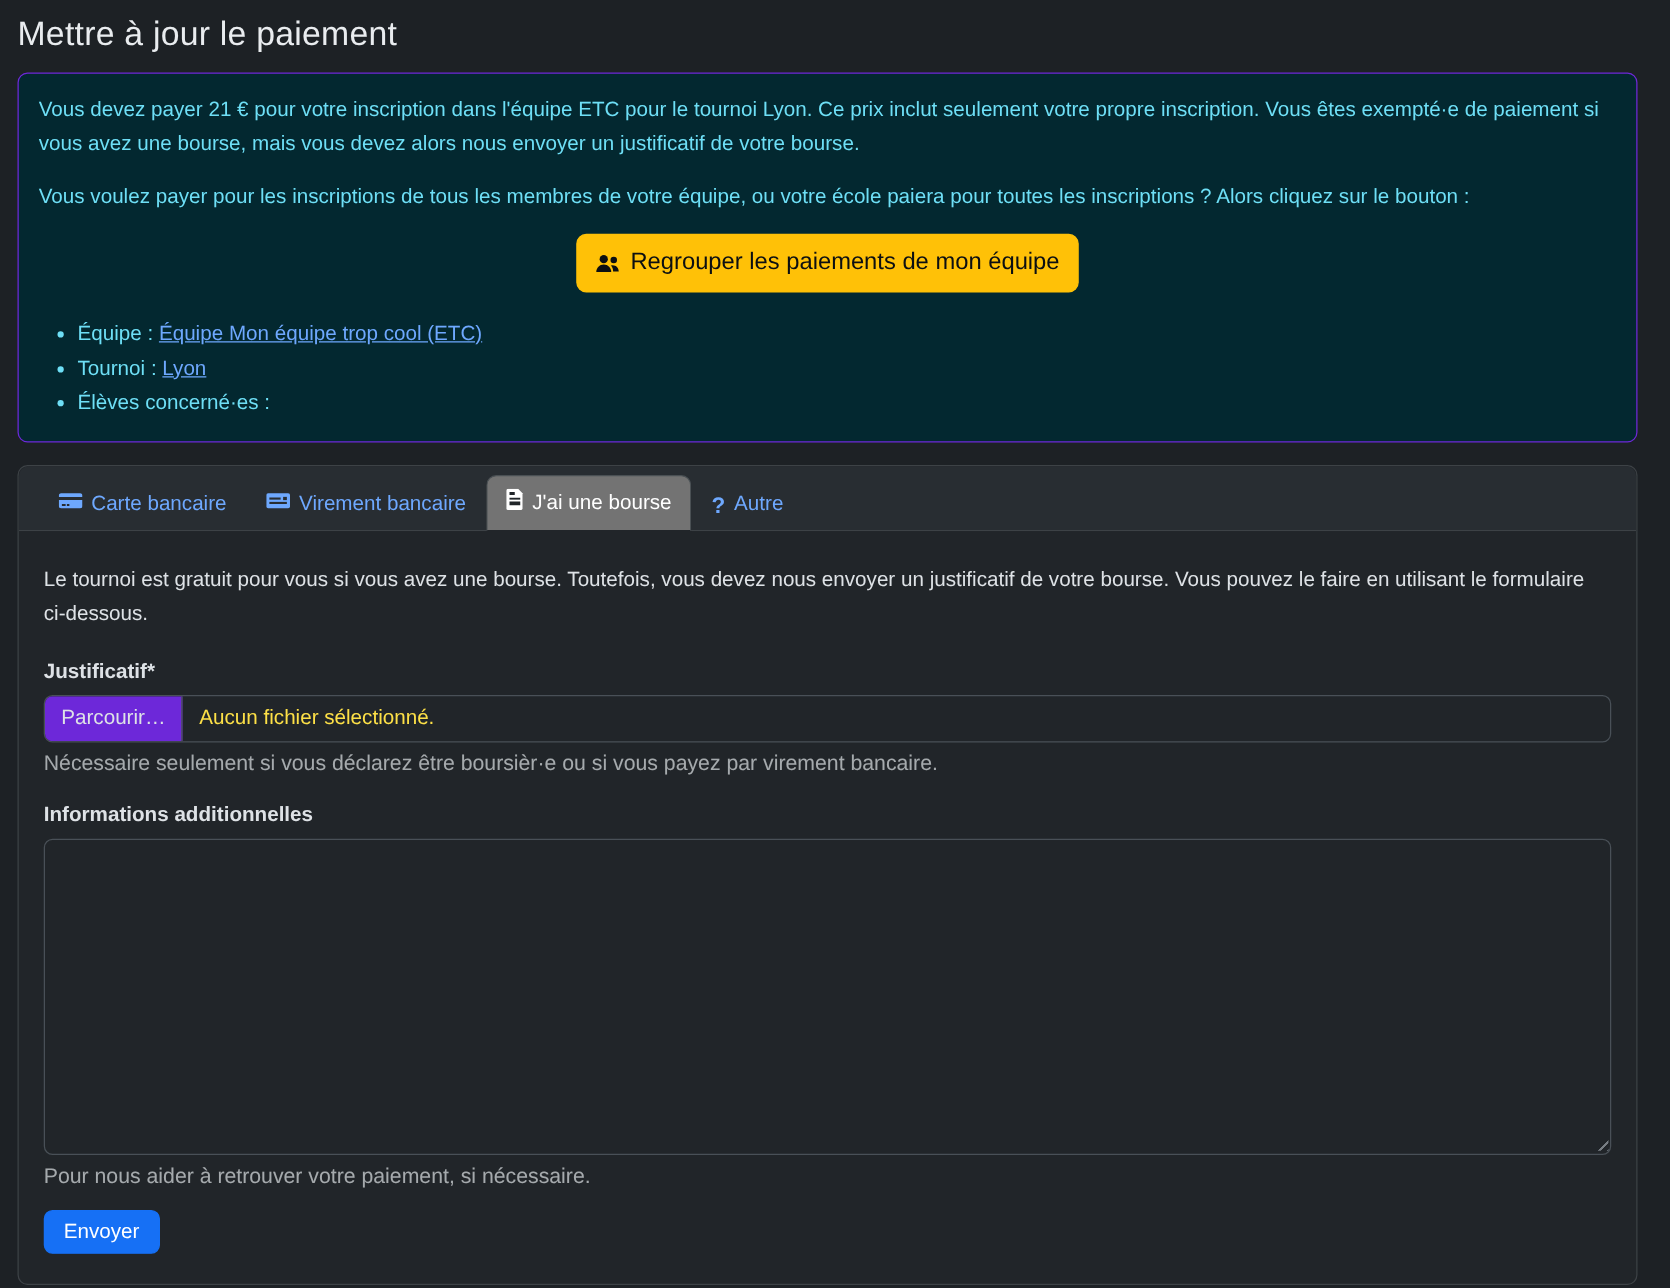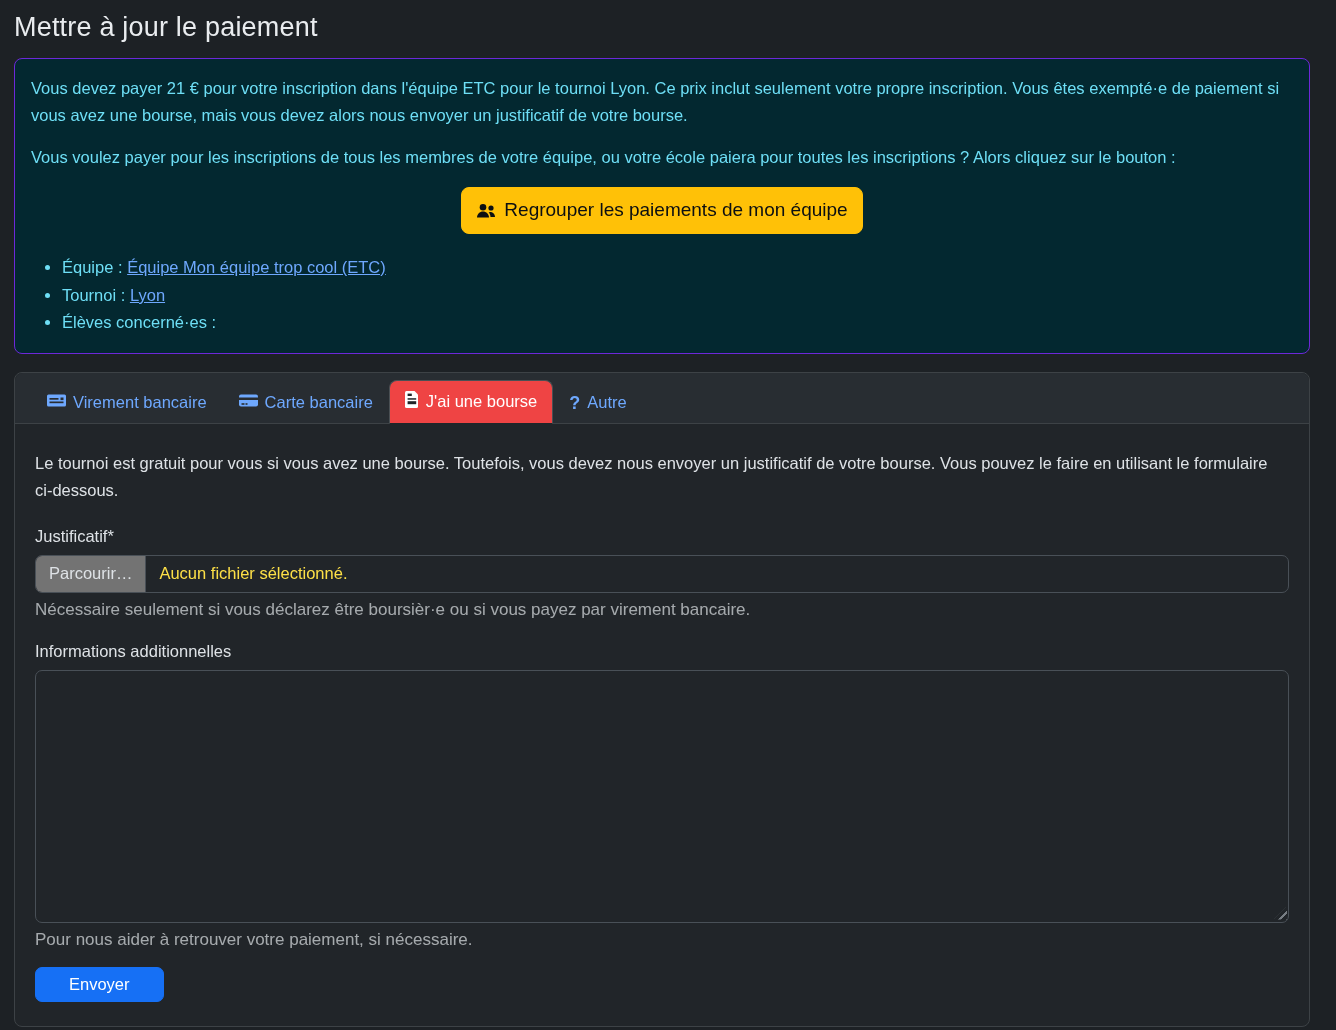--- a/index.html
+++ b/index.html
@@ -61,37 +61,37 @@
     display: inline-flex; align-items: center; gap: 7px;
     padding: 10px 15px 11px 15px;
     margin-bottom: -1px;
     color: #6ea8fe; font-size: 16.5px;
     border: 1px solid transparent;
     border-radius: 8px 8px 0 0;
     cursor: pointer; user-select: none;
   }
   .nav-tab .q { font-weight: bold; font-size: 18px; line-height: 1; }
   .nav-tab.active {
-    background: #ef4444;
+    background: #737373;
     border-color: #4a5054 #4a5054 #212529 #4a5054;
     color: #ffffff;
   }
   .card-body { padding: 20px 20px 24px 20px; }
   .card-body p.intro { margin: 6px 0 20px 0; line-height: 1.65; }
 
-  label.form-label { display: block; margin: 22px 0 9px 0; }
+  label.form-label { display: block; margin: 22px 0 9px 0; font-weight: bold; }
 
   .file-input {
     display: flex; align-items: stretch;
     border: 1px solid #495057; border-radius: 7px;
     height: 38px; overflow: hidden; background: #212529;
     cursor: pointer;
   }
   .file-btn {
-    background: #737373; color: #dee2e6;
+    background: #6d28d9; color: #dee2e6;
     border-right: 1px solid #495057;
     display: flex; align-items: center; padding: 0 13px;
     white-space: nowrap;
   }
   .file-name { display: flex; align-items: center; padding: 0 13px; color: #fde047; }
 
   .form-text {
     font-size: 17px; color: rgba(222,226,230,.7);
     margin-top: 7px;
   }
@@ -110,21 +110,21 @@
     background: repeating-linear-gradient(135deg, transparent 0 2px, #777d83 2px 3.5px, transparent 3.5px 5px);
     clip-path: polygon(100% 0, 100% 100%, 0 100%);
     cursor: nwse-resize;
   }
 
   .btn-primary {
     margin-top: 17px;
     background: #1670f5; color: #ffffff;
     border: 1px solid #1670f5; border-radius: 7px;
     font: inherit; font-size: 16.5px;
-    padding: 7px 33px; cursor: pointer;
+    padding: 7px 15px; cursor: pointer;
   }
 </style>
 </head>
 <body>
 
 <div class="container">
 
   <h1 class="page-title">Mettre à jour le paiement</h1>
 
   <div class="alert-info">
@@ -159,39 +159,39 @@
       </li>
     </ul>
   </div>
 
   <div class="card">
     <div class="card-header">
 
       <div class="nav-tab">
         <span>
           <svg width="19" height="15" viewBox="0 0 19 15" fill="currentColor">
+            <path d="M0 3.5 q0-2 2-2 h15 q2 0 2 2 v1 H0 z"></path>
+            <path d="M0 7 h19 v4.5 q0 2-2 2 H2 q-2 0-2-2 z"></path>
+            <rect x="2.5" y="10.2" width="3" height="1.6" fill="#282d32"></rect>
+            <rect x="6.5" y="10.2" width="2" height="1.6" fill="#282d32"></rect>
+          </svg>
+        </span>
+        <span>Carte bancaire</span>
+      </div>
+
+      <div class="nav-tab">
+        <span>
+          <svg width="19" height="15" viewBox="0 0 19 15" fill="currentColor">
             <rect x="0" y="1.5" width="19" height="12" rx="1.5"></rect>
             <rect x="2.5" y="5" width="9" height="1.7" fill="#282d32"></rect>
             <rect x="2.5" y="8.5" width="14" height="1.7" fill="#282d32"></rect>
             <rect x="13.5" y="4.5" width="3" height="2.6" fill="#282d32"></rect>
           </svg>
         </span>
         <span>Virement bancaire</span>
-      </div>
-
-      <div class="nav-tab">
-        <span>
-          <svg width="19" height="15" viewBox="0 0 19 15" fill="currentColor">
-            <path d="M0 3.5 q0-2 2-2 h15 q2 0 2 2 v1 H0 z"></path>
-            <path d="M0 7 h19 v4.5 q0 2-2 2 H2 q-2 0-2-2 z"></path>
-            <rect x="2.5" y="10.2" width="3" height="1.6" fill="#282d32"></rect>
-            <rect x="6.5" y="10.2" width="2" height="1.6" fill="#282d32"></rect>
-          </svg>
-        </span>
-        <span>Carte bancaire</span>
       </div>
 
       <div class="nav-tab active">
         <span>
           <svg width="14" height="17" viewBox="0 0 14 17" fill="currentColor">
             <path d="M1.5 0 h8 l3.5 3.5 v12 q0 1.5-1.5 1.5 h-10 q-1.5 0-1.5-1.5 v-14 q0-1.5 1.5-1.5 z"></path>
             <rect x="2.6" y="2.6" width="4.2" height="2.4" fill="#212529"></rect>
             <rect x="2.6" y="7.2" width="8.6" height="1.5" fill="#212529"></rect>
             <rect x="2.6" y="10.2" width="8.6" height="3" fill="#212529"></rect>
           </svg>

